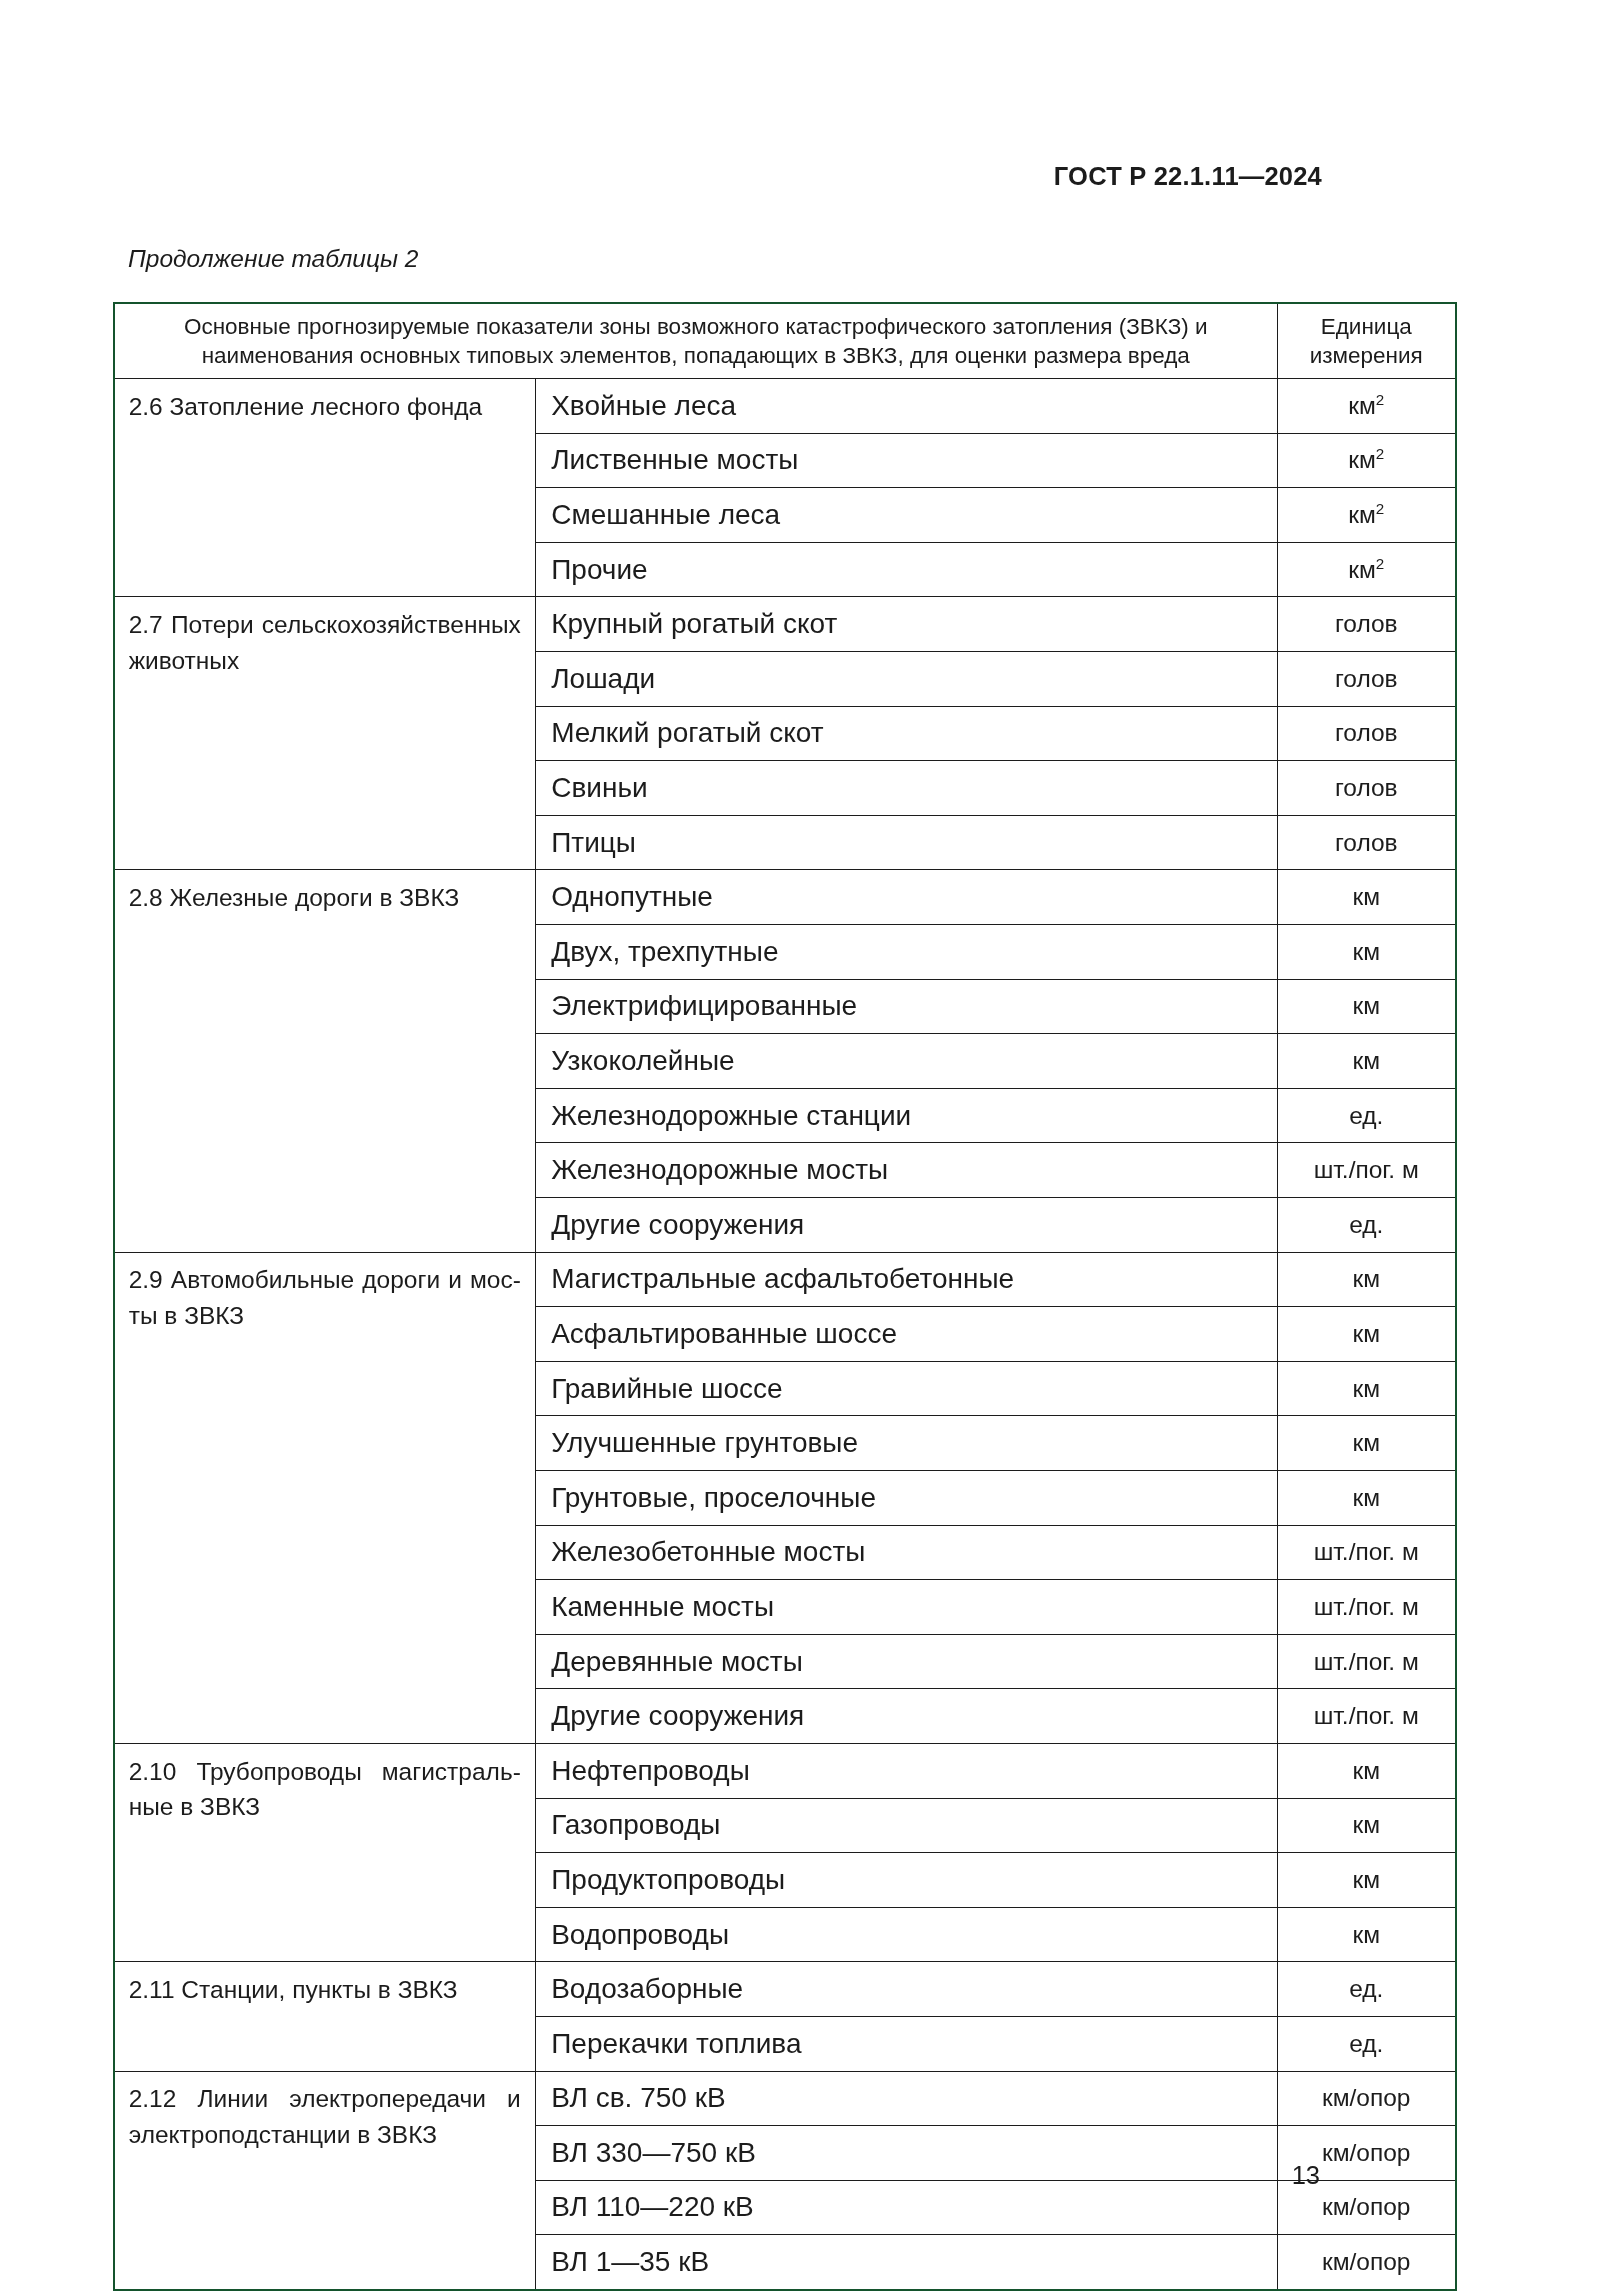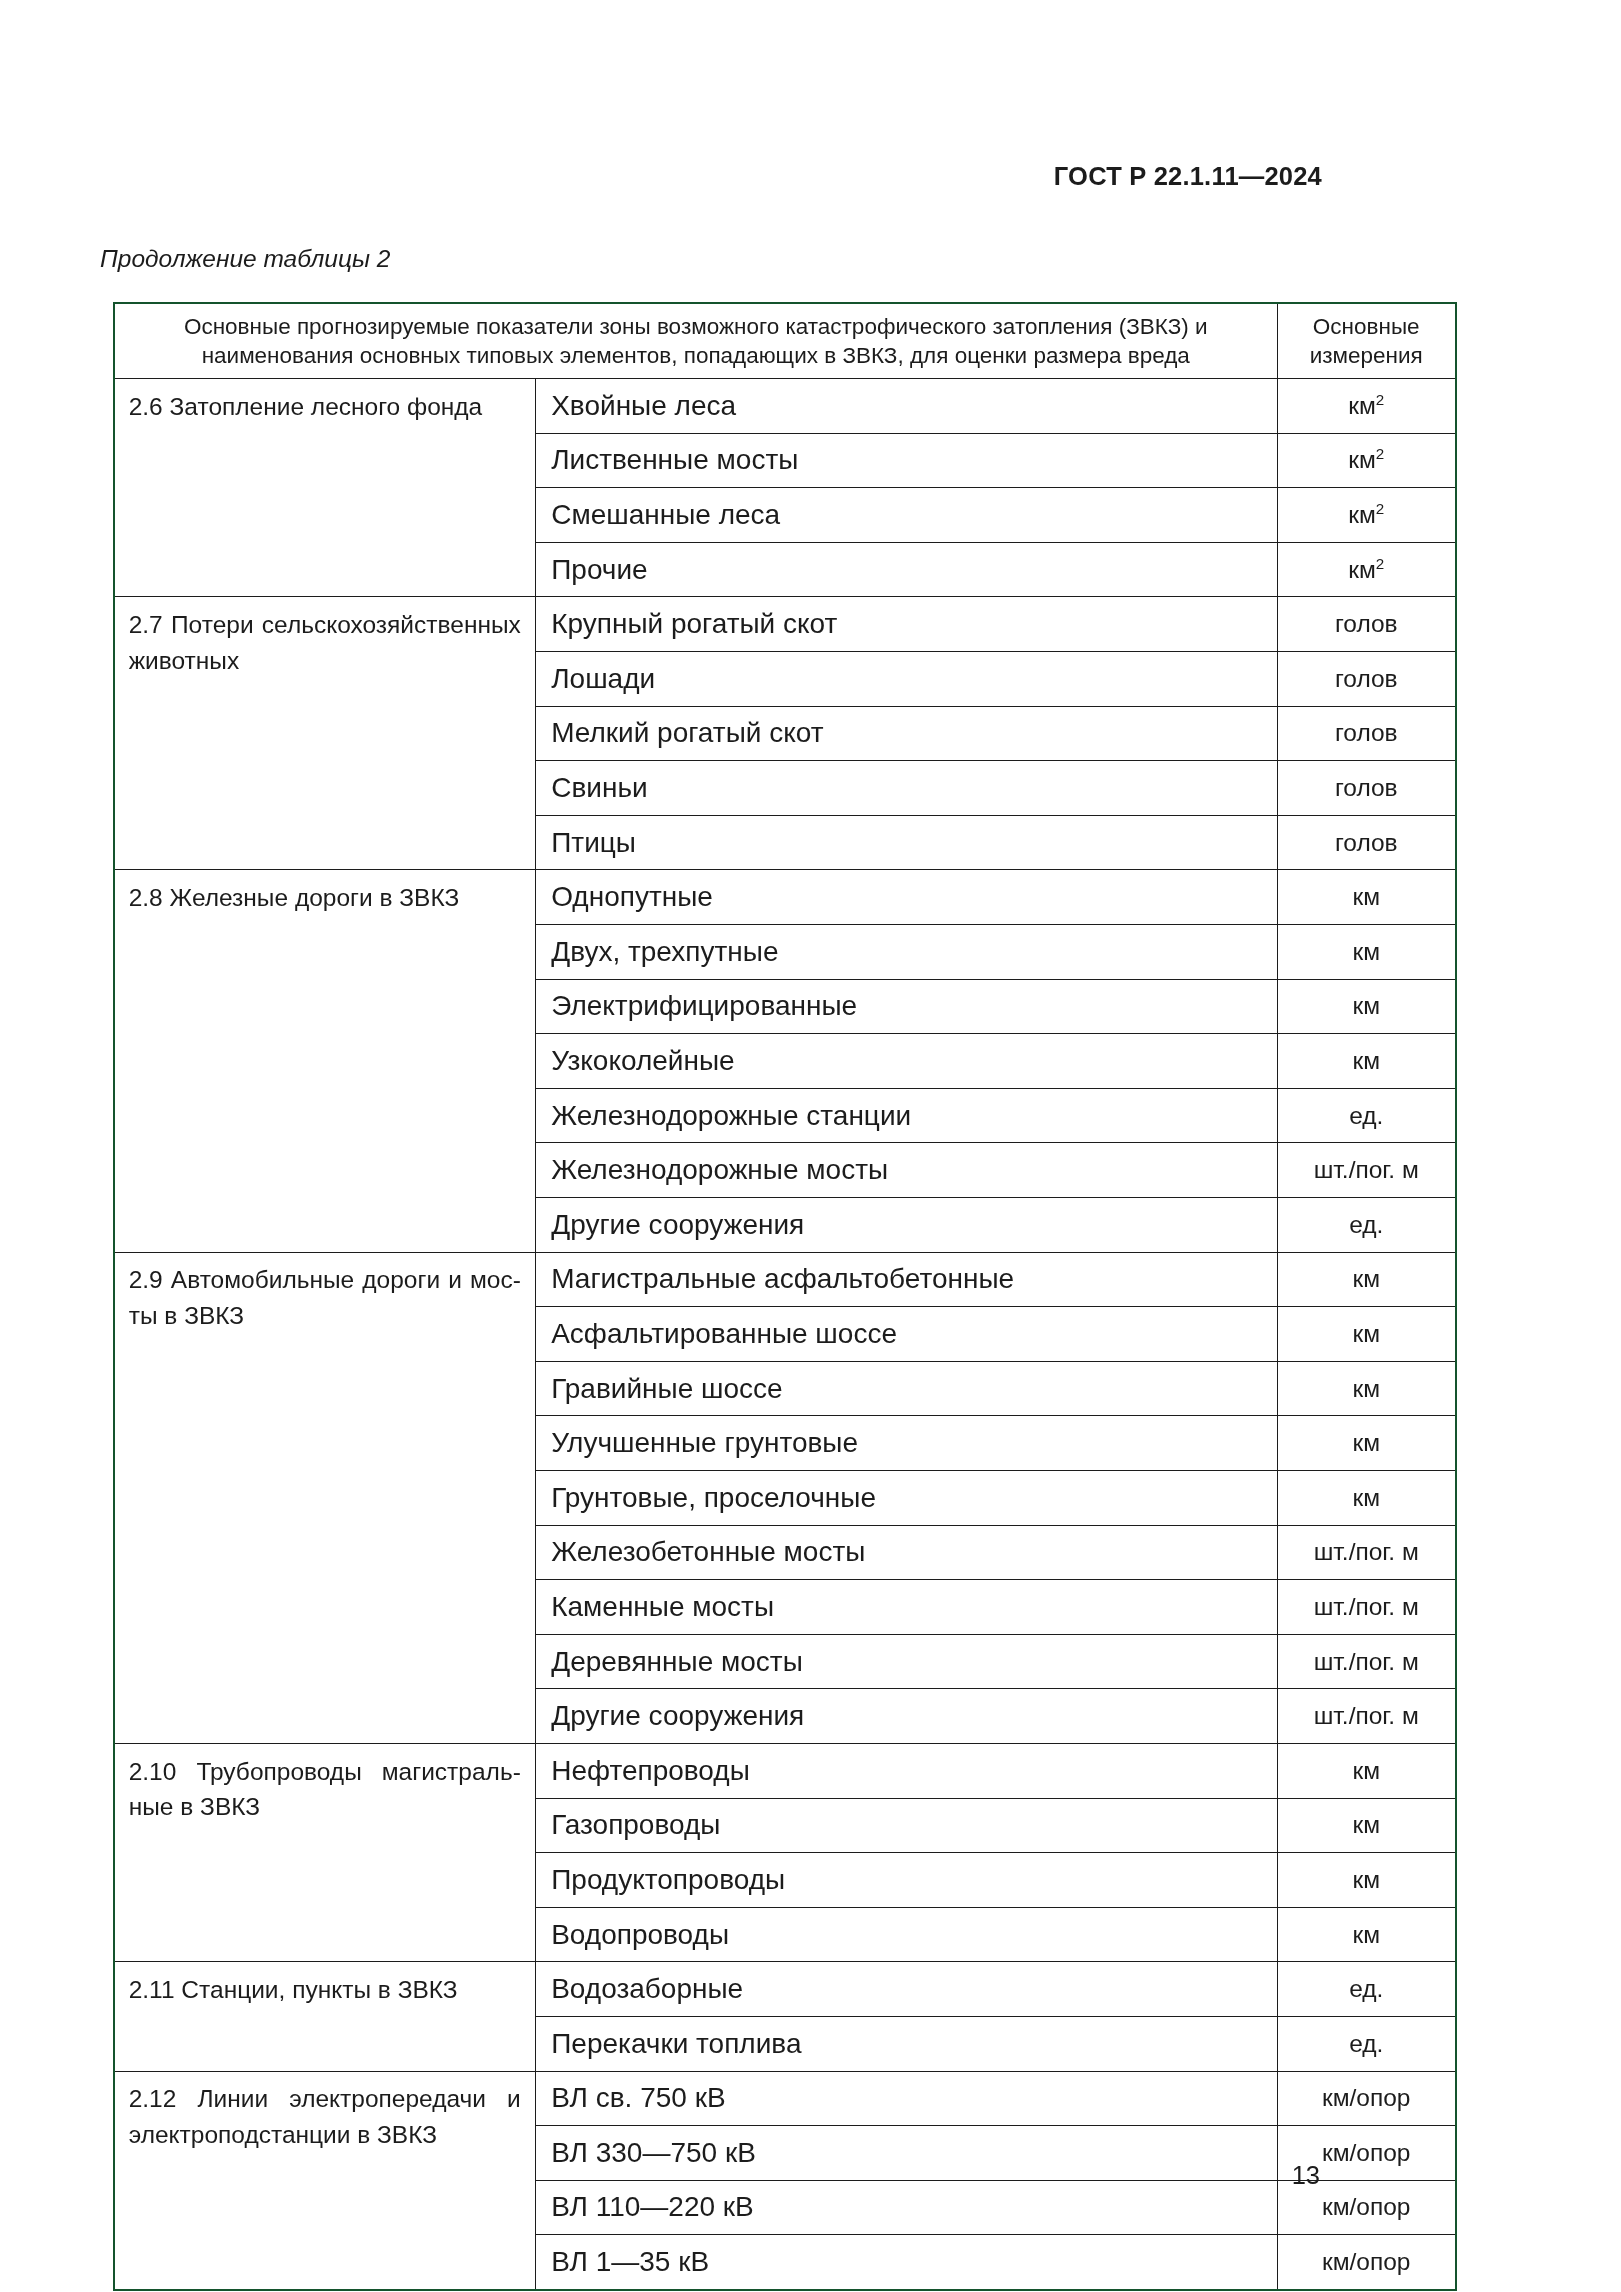--- a/index.html
+++ b/index.html
@@ -22,21 +22,21 @@
     left: 113px;
     right: 167px;
     text-align: right;
     font-weight: bold;
     font-size: 25.5px;
     letter-spacing: 0.2px;
   }
   .table-caption {
     position: absolute;
     top: 245px;
-    left: 100px;
+    left: 128px;
     font-style: italic;
     font-size: 24.5px;
   }
   table.main-table {
     position: absolute;
     top: 302px;
     left: 113px;
     width: 1343px;
     border-collapse: collapse;
     border: 2px solid #14532d;
@@ -99,21 +99,21 @@
 
   <table class="main-table">
     <colgroup>
       <col class="c1">
         <col class="c2">
         <col class="c3">
     </colgroup>
     <thead>
       <tr>
         <th class="th-main" colspan="2">Основные прогнозируемые показатели зоны возможного катастрофического затопления (ЗВКЗ) и наименования основных типовых элементов, попадающих в ЗВКЗ, для оценки размера вреда</th>
-        <th class="th-unit">Основные измерения</th>
+        <th class="th-unit">Единица измерения</th>
       </tr>
     </thead>
     <tbody id="table-body">
         <tr>
           <td class="cell-group" rowspan="4">2.6 Затопление лесного фонда</td>
           <td class="cell-item">Хвойные леса</td>
           <td class="cell-unit">км<sup>2</sup></td>
         </tr>
         <tr>
           <td class="cell-item">Лиственные мосты</td>

